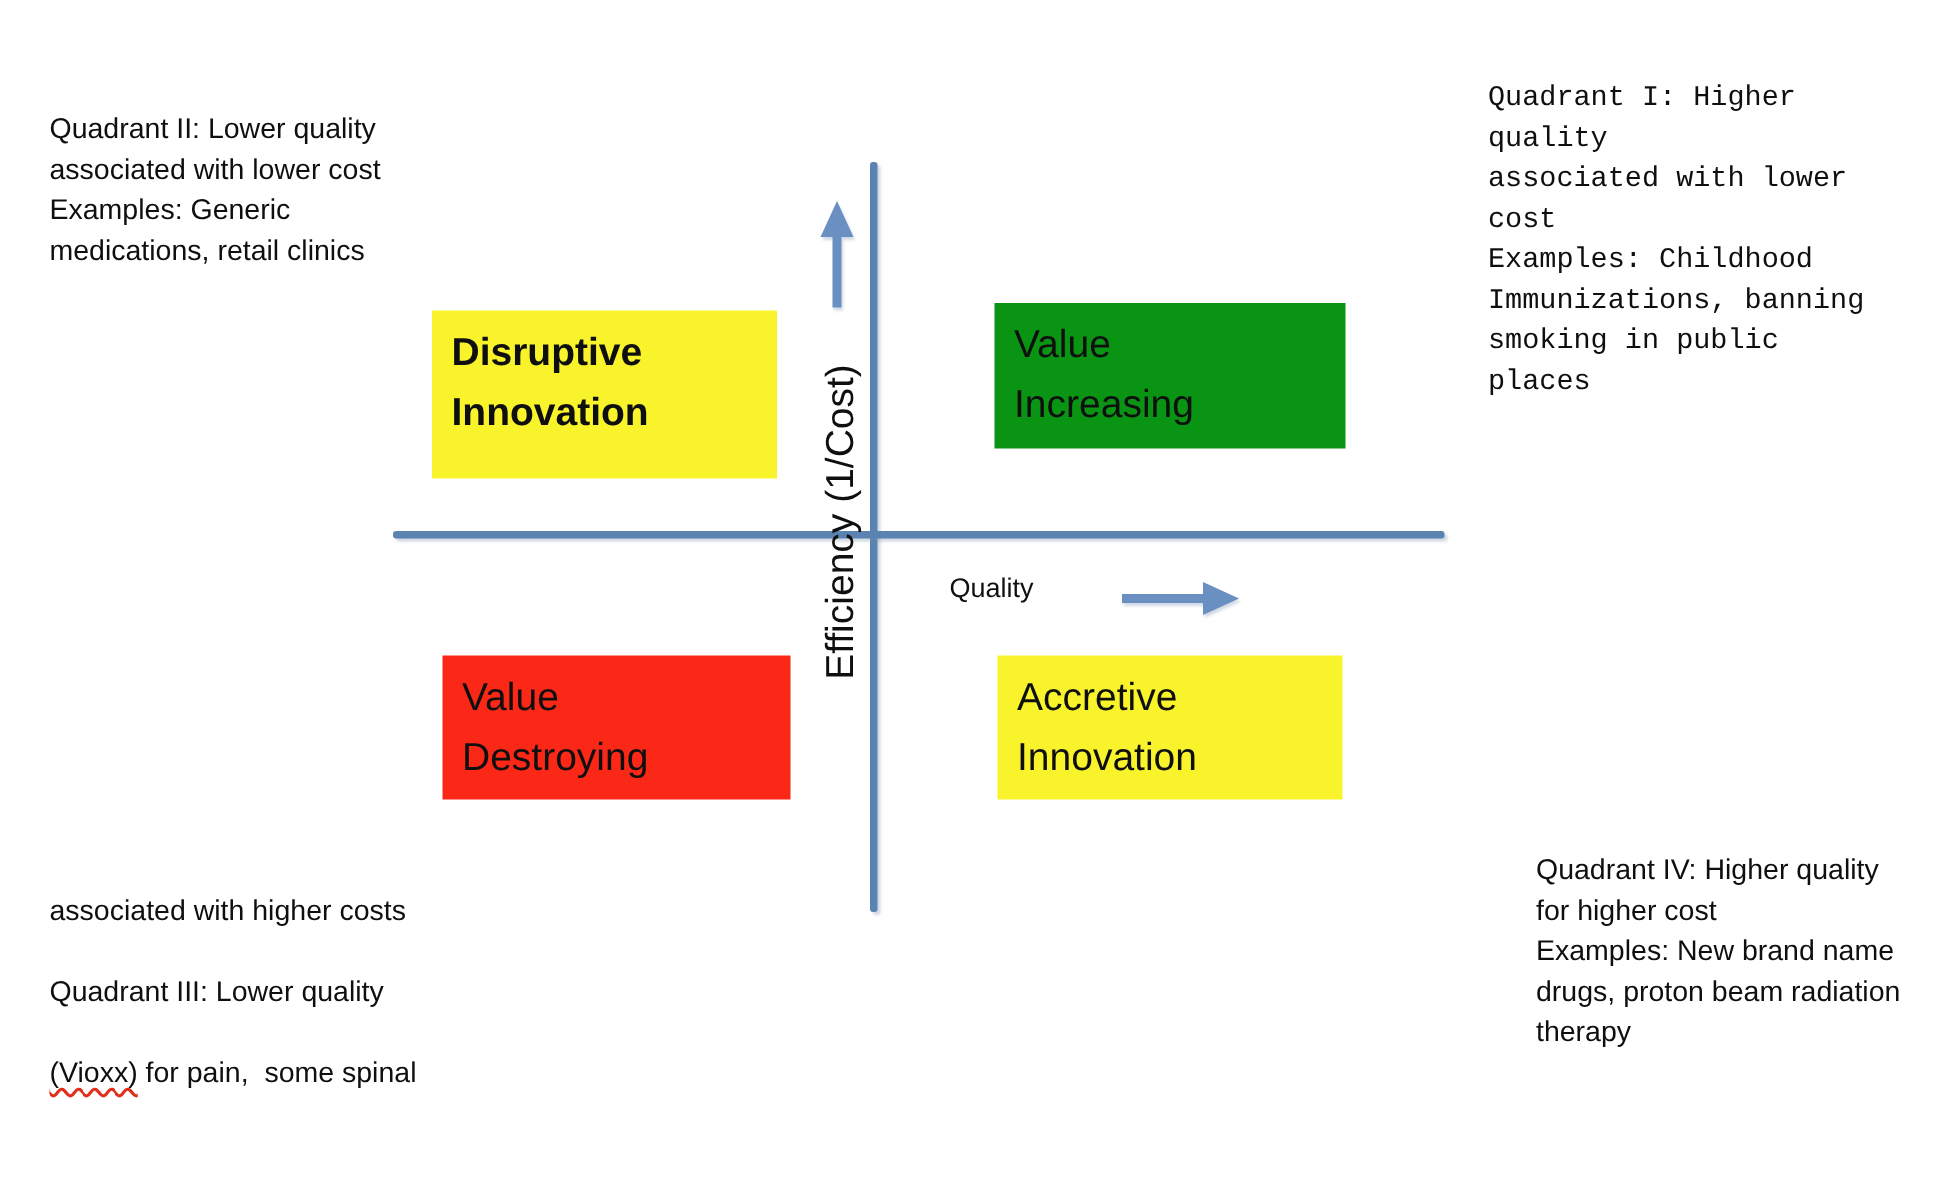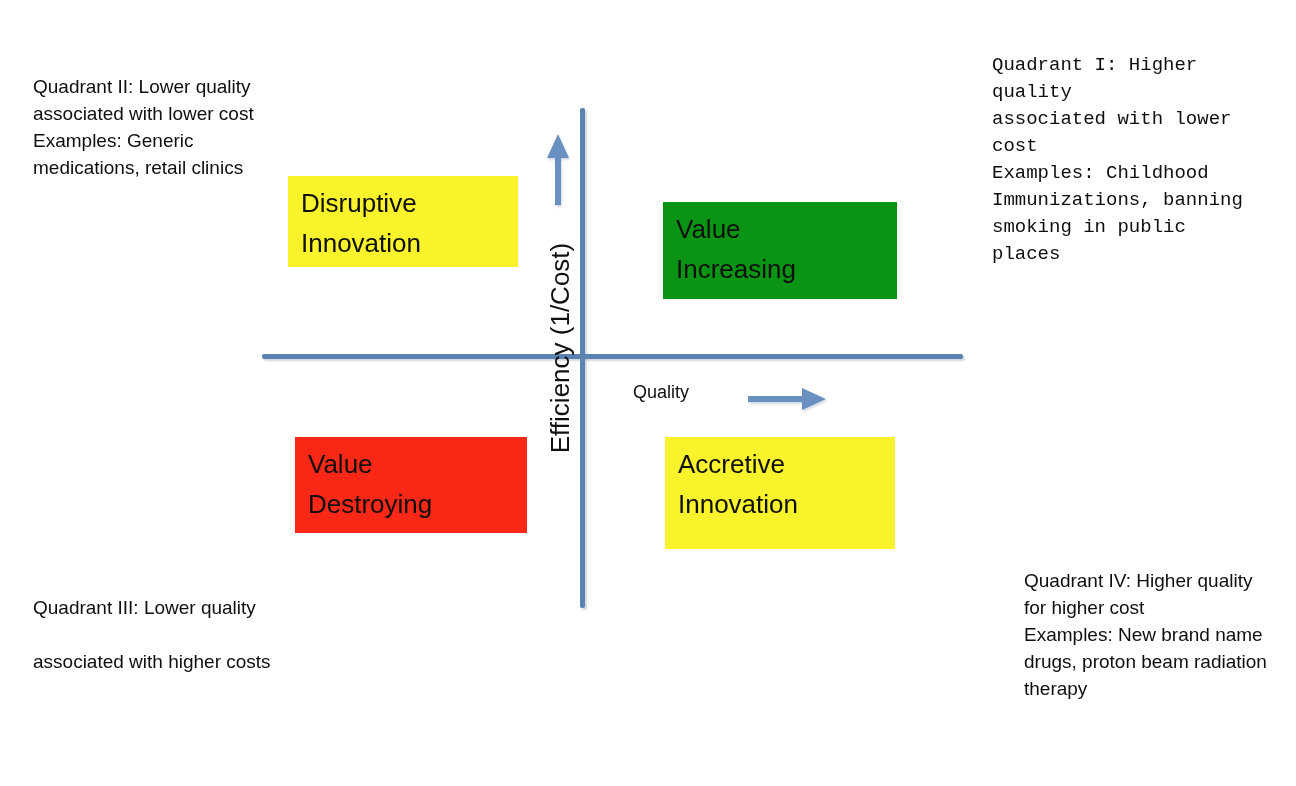--- a/index.html
+++ b/index.html
@@ -69,44 +69,45 @@
     box-sizing: border-box;
     padding: 7px 10px 0 13px;
   }
   .qbox-label {
     font-size: 26px;
     line-height: 40px;
     color: #0f0f0f;
     white-space: pre-line;
     display: block;
   }
-  .qbox.disruptive       { left: 288px; top: 176px; width: 230px; height: 91px; }
+  .qbox.disruptive       { left: 288px; top: 207px; width: 230px; height: 112px; font-weight: bold; }
   .qbox.value-increasing { left: 663px; top: 202px; width: 234px; height: 97px; }
   .qbox.value-destroying { left: 295px; top: 437px; width: 232px; height: 96px; }
-  .qbox.accretive        { left: 665px; top: 437px; width: 230px; height: 112px; }
+  .qbox.accretive        { left: 665px; top: 437px; width: 230px; height: 96px; }
 </style>
 </head>
 <body>
 
 <div class="canvas">
 
   <div class="note q2">Quadrant II: Lower quality
 associated with lower cost
 Examples: Generic
 medications, retail clinics</div>
 
   <div class="note q1">Quadrant I: Higher quality
 associated with lower cost
 Examples: Childhood
 Immunizations, banning
 smoking in public places</div>
 
   <div class="note q3">
+    <span class="line">associated with higher costs</span>
     <span class="line">Quadrant III: Lower quality</span>
-    <span class="line">associated with higher costs</span>
+    <span class="line"><span class="squiggle">(Vioxx)</span><span> for pain,  some spinal</span></span>
     
   </div>
 
   <div class="note q4">Quadrant IV: Higher quality
 for higher cost
 Examples: New brand name
 drugs, proton beam radiation
 therapy</div>
 
   <div class="axis-line vertical" style="background-color: rgb(91, 131, 177);"></div>

